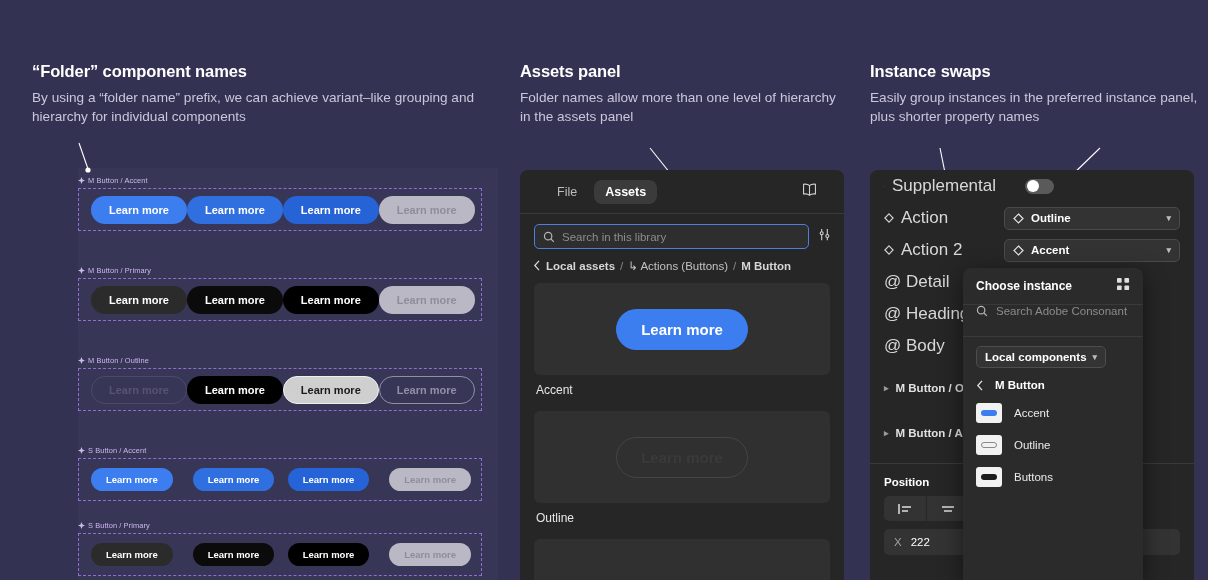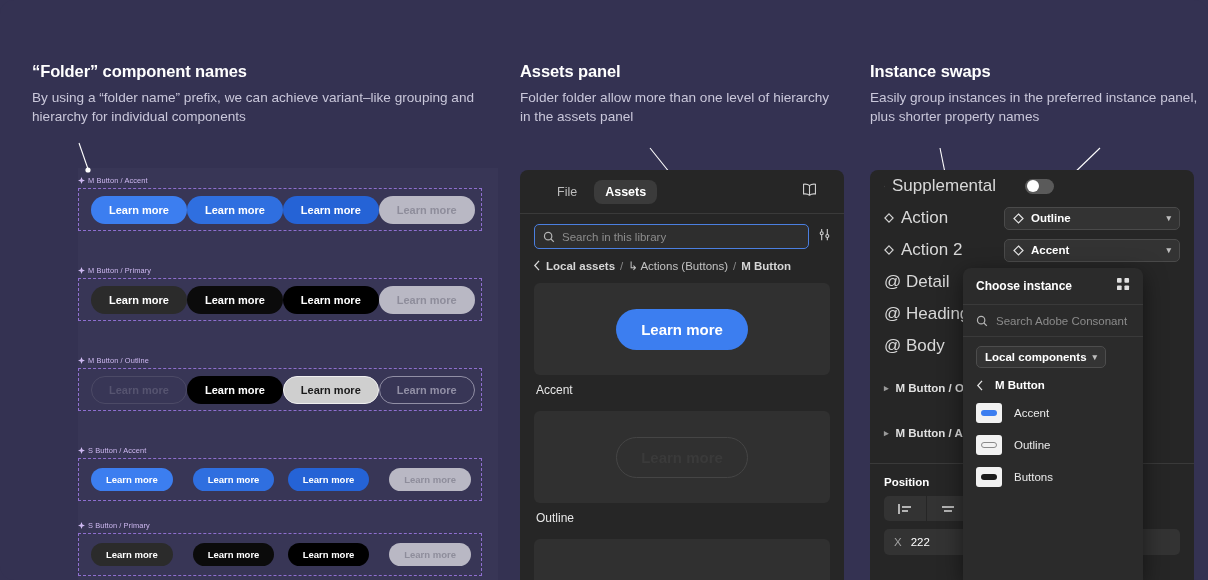--- a/index.html
+++ b/index.html
@@ -94,21 +94,21 @@
   .abtn { width:42px; height:25px; background:#333; display:flex; align-items:center; justify-content:center; }
   .abtn:first-child { border-radius:5px 0 0 5px; }
   .xfield { margin:8px 14px 0; height:26px; background:#333; border-radius:5px; display:flex;
             align-items:center; gap:9px; padding:0 10px; font-size:11.5px; }
   .xfield .lbl { color:#a0a0a0; }
 
   
   #popup { position:absolute; left:963px; top:268px; width:180px; height:312px;
            background:#2b2b2b; border-radius:8px 8px 0 0; box-shadow:0 6px 22px rgba(0,0,0,.5); overflow:hidden;}
   #popup .ph { display:flex; align-items:center; height:36px; padding:0 13px; font-size:12px; font-weight:bold;}
-  #popup .psearch { display:flex; align-items:center; gap:8px; height:33px; padding:0 13px;
+  #popup .psearch { display:flex; gap:8px; height:33px; padding:0 13px;
                     border-top:1px solid #3a3a3a; border-bottom:1px solid #3a3a3a; }
   #popup .psearch span { font-size:11.5px; color:#8b8b8b; }
   .lcsel { margin:9px 13px 0; height:22px; background:#343434; border:1px solid #4d4d4d;
            border-radius:5px; display:inline-flex; align-items:center; gap:6px; padding:0 8px; font-size:11.5px;font-weight:bold;}
   .pback { display:flex; align-items:center; gap:11px; padding:11px 13px 6px; font-size:11.5px; font-weight:bold;}
   .irow { display:flex; align-items:center; gap:12px; padding:4px 13px; height:32px; }
   .thumb { width:26px; height:20px; border-radius:3px; display:flex; align-items:center; justify-content:center; flex:none;}
   .tpill { width:16px; height:6px; border-radius:999px; }
   .iname { font-size:11.5px; color:#eaeaea; }
 </style>
@@ -116,21 +116,21 @@
 <body>
 
 <div class="canvas">
 
   <div class="annot" id="annot-1">
     <h2>“Folder” component names</h2>
     <p>By using a “folder name” prefix, we can achieve variant–like grouping and hierarchy for individual components</p>
   </div>
   <div class="annot" id="annot-2">
     <h2>Assets panel</h2>
-    <p>Folder folder allow more than one level of hierarchy in the assets panel</p>
+    <p>Folder names allow more than one level of hierarchy in the assets panel</p>
   </div>
   <div class="annot" id="annot-3">
     <h2>Instance swaps</h2>
     <p>Easily group instances in the preferred instance panel, plus shorter property names</p>
   </div>
 
   <svg class="leaders">
     <line x1="79" y1="143" x2="88" y2="169" stroke="#fff" stroke-width="1.1"></line>
     <circle cx="88" cy="170" r="2.6" fill="#fff"></circle>
     <line x1="650" y1="148" x2="746" y2="268" stroke="#fff" stroke-width="1.1"></line>

